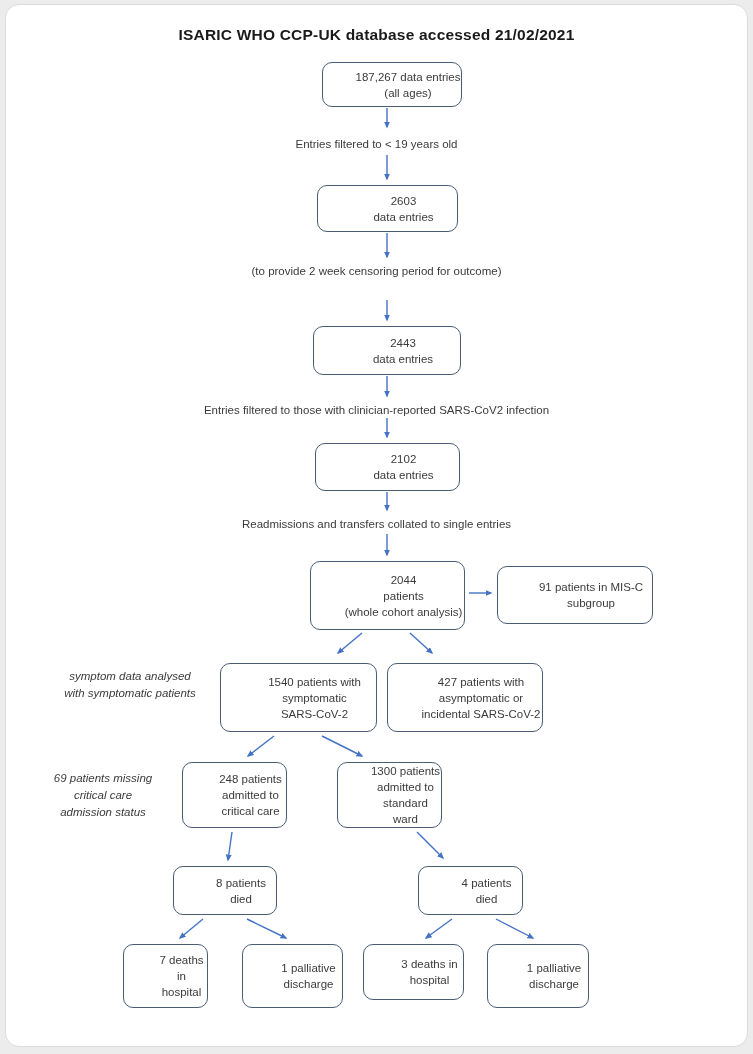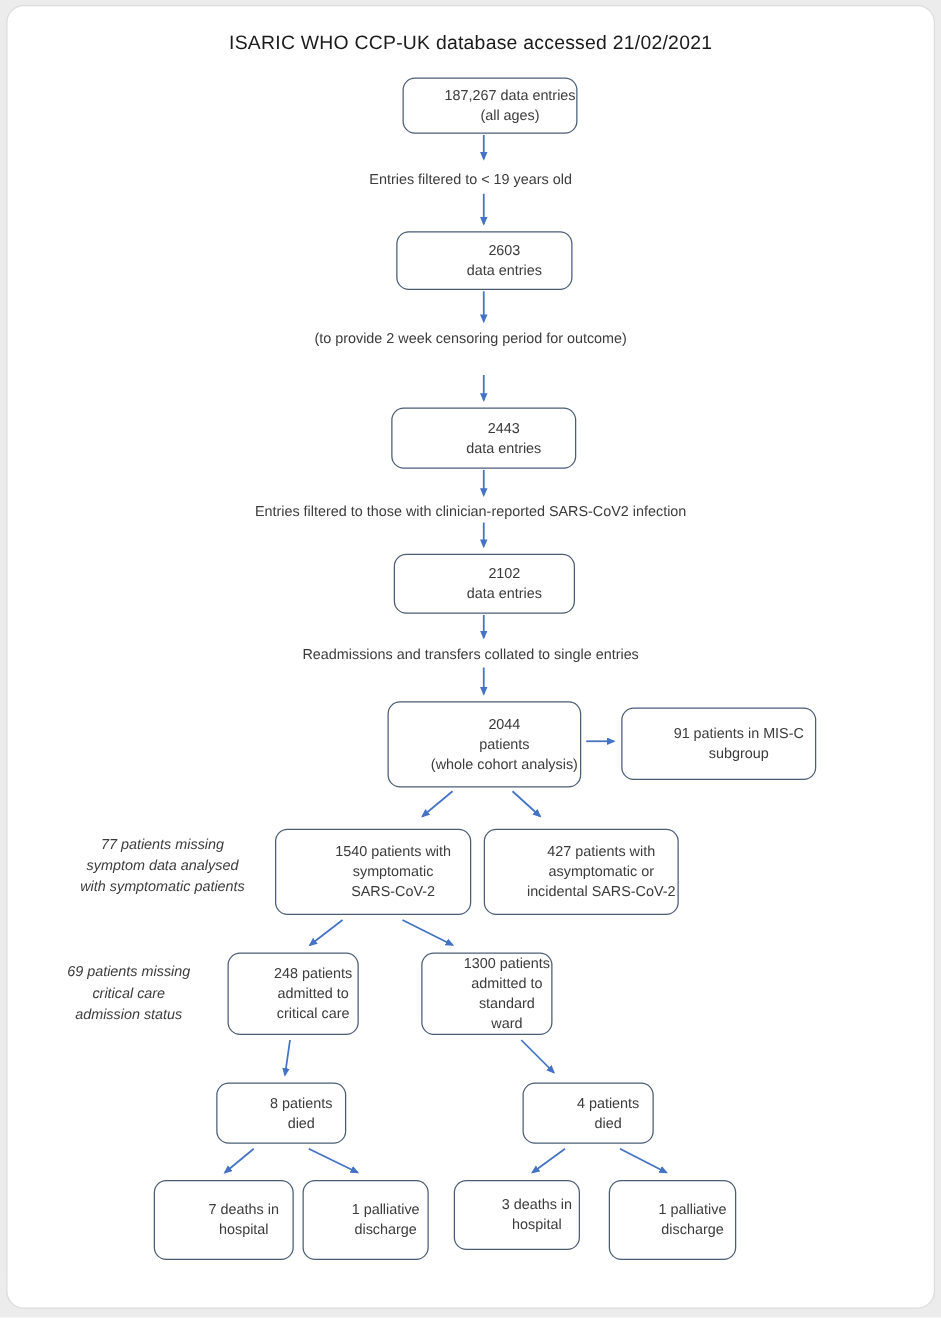--- a/index.html
+++ b/index.html
@@ -9,21 +9,21 @@
     font-family:"Liberation Sans","DejaVu Sans",sans-serif;
     color:#3b3b3b;
     overflow:hidden;
   }
   .card{
     position:absolute;left:5px;top:4px;width:741px;height:1041px;
     background:#ffffff;border:1px solid #dcdcdc;border-radius:14px;
   }
   .title{
     position:absolute;left:0;top:26px;width:753px;
-    text-align:center;font-weight:normal;font-size:15.5px;color:#1a1a1a;
+    text-align:center;font-weight:bold;font-size:15.5px;color:#1a1a1a;
     letter-spacing:0.2px;
   }
   .node{
     position:absolute;
     border:1px solid var(--box-border,#4a5d75);
     border-radius:10px;
     background:#fff;
     display:flex;flex-direction:column;justify-content:center;align-items:center;
     text-align:center;
     font-size:11.5px;line-height:16px;color:#3b3b3b;
@@ -92,21 +92,20 @@
   <span>patients</span>
   <span>(whole cohort analysis)</span>
 </div>
 
 <div class="node" style="left:497px;top:566px;width:156px;height:58px">
   <span>91 patients in MIS-C</span>
   <span>subgroup</span>
 </div>
 
 <div class="note" style="left:28px;top:668px;width:204px">
-  <span>77 patients missing</span>
   <span>symptom data analysed</span>
   <span>with symptomatic patients</span>
 </div>
 
 <div class="node" style="left:220px;top:663px;width:157px;height:69px">
   <span>1540 patients with</span>
   <span>symptomatic</span>
   <span>SARS-CoV-2</span>
 </div>
 
@@ -137,21 +136,21 @@
 <div class="node" style="left:173px;top:866px;width:104px;height:49px">
   <span>8 patients</span>
   <span>died</span>
 </div>
 
 <div class="node" style="left:418px;top:866px;width:105px;height:49px">
   <span>4 patients</span>
   <span>died</span>
 </div>
 
-<div class="node" style="left:123px;top:944px;width:112px;height:64px">
+<div class="node" style="left:123px;top:944px;width:85px;height:64px">
   <span>7 deaths in</span>
   <span>hospital</span>
 </div>
 
 <div class="node" style="left:242px;top:944px;width:101px;height:64px">
   <span>1 palliative</span>
   <span>discharge</span>
 </div>
 
 <div class="node" style="left:363px;top:944px;width:101px;height:56px">

